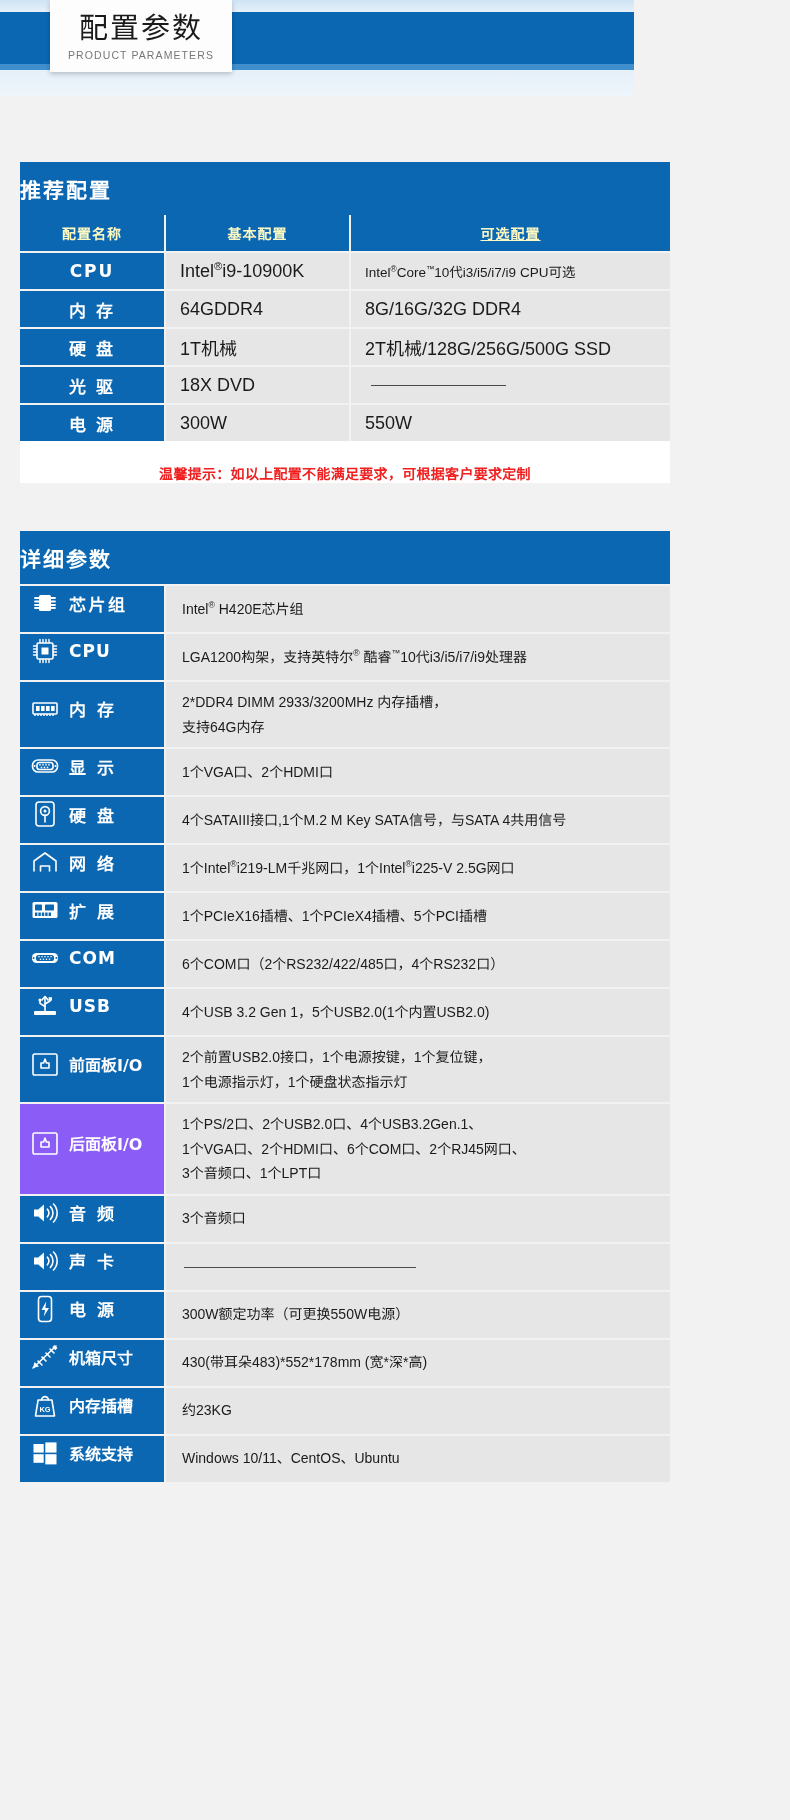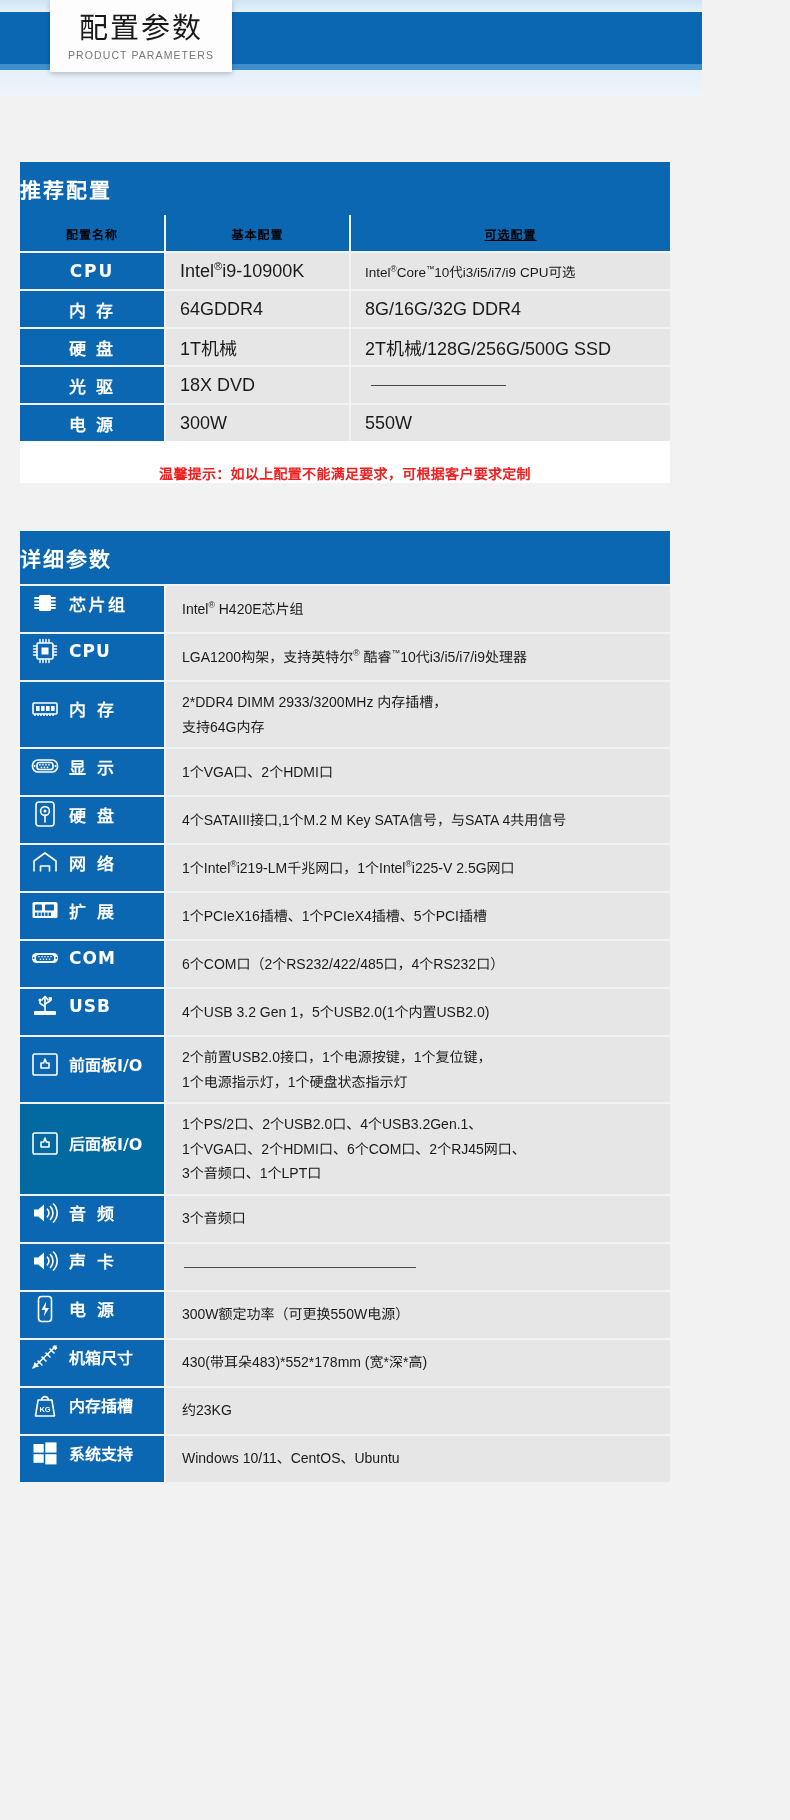--- a/index.html
+++ b/index.html
@@ -19,21 +19,21 @@
     width: 790px;
     min-height: 1820px;
     background: #f2f2f2;
     overflow: hidden;
   }
 
   
   .banner {
     position: relative;
     height: 96px;
-    width: 702px;
+    width: 634px;
     background: linear-gradient(180deg, #eaf3fb 0%, #dceaf7 40%, #eef5fb 100%);
     overflow: hidden;
   }
   .banner-stripe {
     position: absolute;
     left: 0;
     top: 12px;
     width: 790px;
     height: 52px;
     background: #0b67b2;
@@ -108,22 +108,22 @@
     width: 650px;
     border-collapse: collapse;
     table-layout: fixed;
   }
   .rec-table col.c1 { width: 145px; }
   .rec-table col.c2 { width: 185px; }
   .rec-table col.c3 { width: 320px; }
 
   .rec-table th.hdr {
     background: #0b67b2;
-    color: #000000;
-    font-size: 12px;
+    color: #fef9c3;
+    font-size: 14px;
     font-weight: bold;
     letter-spacing: 1px;
     height: 34px;
     border-right: 2px solid #f2f2f2;
     font-family: "DejaVu Sans", "Liberation Sans", sans-serif;
   }
   .rec-table th.hdr:last-child { border-right: none; text-decoration: underline; }
 
   .rec-table td.keycell {
     background: #0b67b2;
@@ -180,21 +180,21 @@
   .spec-table col.s2 { width: 505px; }
 
   .spec-table td.labelcell {
     background: #0b67b2;
     color: #ffffff;
     border-top: 2px solid #f2f2f2;
     border-right: 2px solid #f2f2f2;
     padding: 0;
     vertical-align: middle;
   }
-  .spec-table tr.alt td.labelcell { background: #0369a1; }
+  .spec-table tr.alt td.labelcell { background: #8b5cf6; }
 
   .label-inner {
     display: flex;
     align-items: center;
     justify-content: flex-start;
     gap: 9px;
     padding: 0 6px 12px 10px;
     min-height: 46px;
     box-sizing: border-box;
   }

